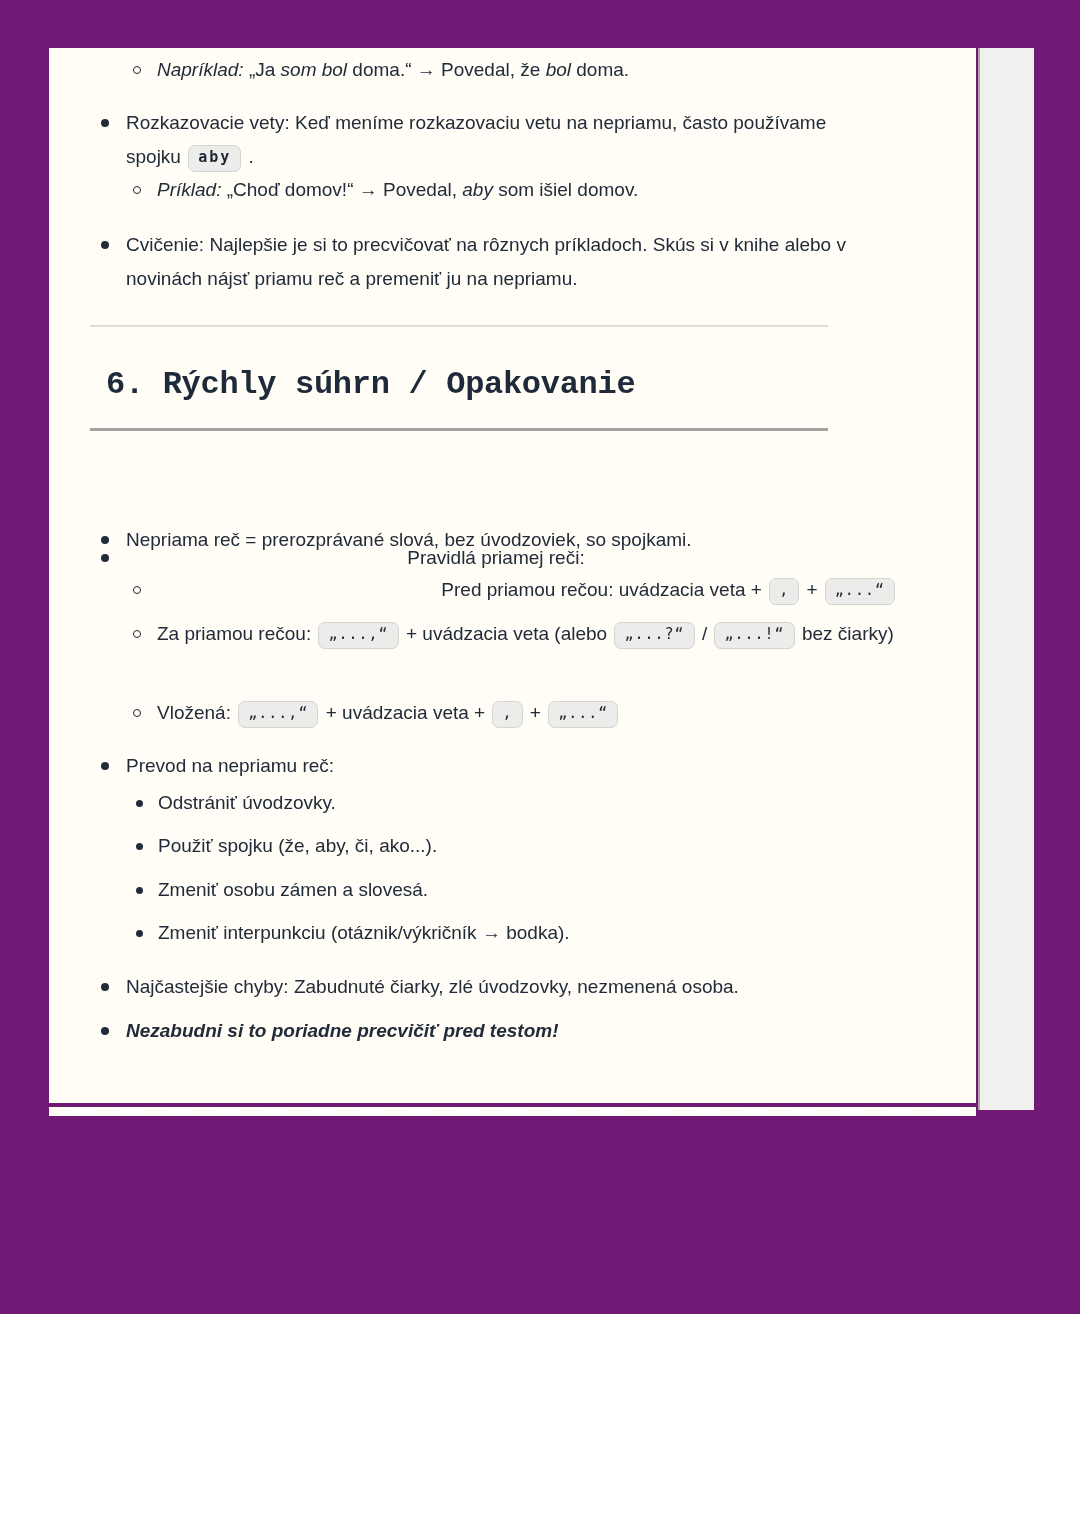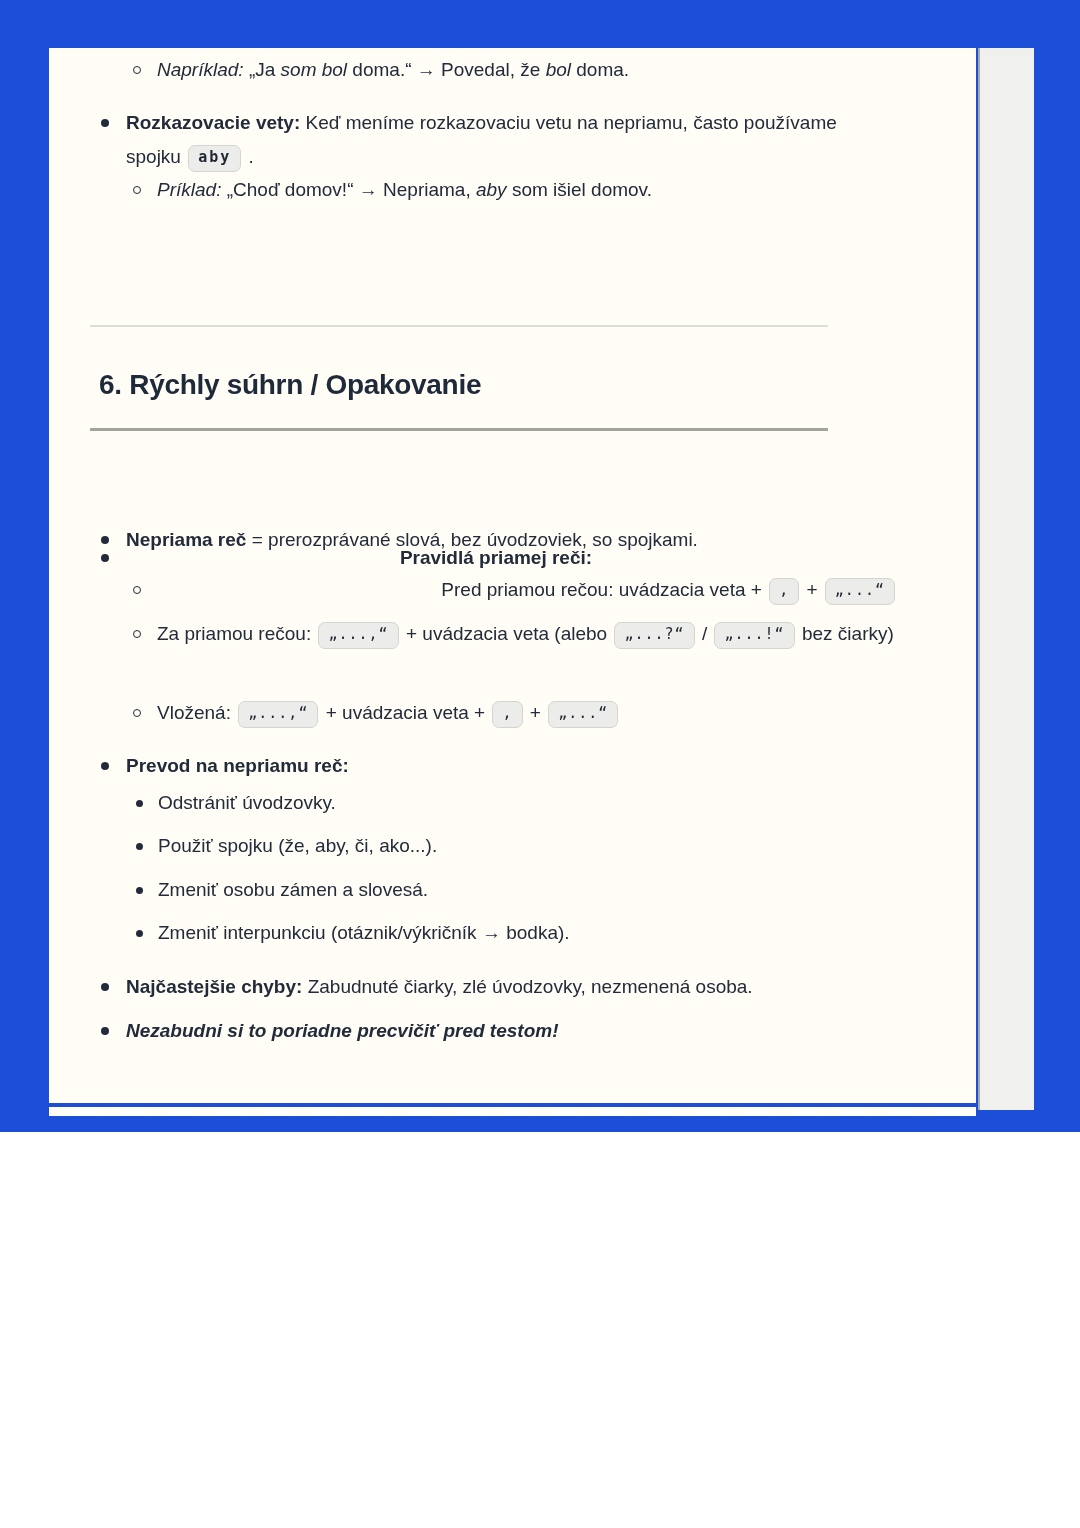--- a/index.html
+++ b/index.html
@@ -1,54 +1,55 @@
 <!DOCTYPE html>
 <html><head>
 <meta charset="utf-8">
 <style>
   html,body{margin:0;padding:0;}
   body{background:#ffffff;font-family:"Liberation Sans",sans-serif;}
-  #page{position:relative;width:1080px;height:1132px;background:#1d4ed8;overflow:hidden;}
+  #page{position:relative;width:1080px;height:1314px;background:#701a75;overflow:hidden;}
 
   #card{position:absolute;left:49px;top:48px;width:927px;height:1055px;background:#fffdf6;}
   #perforation{position:absolute;left:49px;top:1107px;width:927px;height:9px;
     background:repeating-linear-gradient(90deg,#fffdf6 0 22px,#ffffff 22px 48px);}
   #gutter{position:absolute;left:978px;top:48px;width:54px;height:1062px;
     background:#f0f0ee;border-left:2px solid #a9a9a7;}
 
   #doc{position:absolute;left:41px;top:0;width:740px;height:100%;}
   .row{position:absolute;left:0;width:740px;font-size:19px;line-height:34px;color:#222b3a;}
   .row.l1{padding-left:36px;}
   .row.l2{padding-left:67px;}
   .row.l3{padding-left:68px;}
   .bullet{position:absolute;display:block;}
   .b-disc{left:11px;top:13px;width:8px;height:8px;border-radius:50%;background:#222b3a;}
   .b-circle{left:43px;top:13px;width:6px;height:6px;border-radius:50%;border:1.7px solid #222b3a;background:transparent;}
   .b-sub{left:46px;top:14px;width:7px;height:7px;border-radius:50%;background:#222b3a;}
-  strong{font-weight:700;}
+  strong{font-weight:400;}
   em{font-style:italic;}
   code.chip{display:inline-block;background:#ececea;border:1px solid #d4d4d0;border-radius:7px;
     padding:0 9px 2px 9px;margin:0 2px;font-family:"DejaVu Sans Mono",monospace;font-size:15px;
     line-height:23px;letter-spacing:1px;color:#1f2733;vertical-align:1px;}
   code.chip.b{font-weight:700;letter-spacing:2px;}
-  .heading{position:absolute;left:9px;width:740px;font-size:28px;line-height:44px;font-weight:700;
-    color:#1e2a3a;letter-spacing:-0.3px;}
+  .heading{position:absolute;left:16px;width:740px;font-size:32px;line-height:44px;font-weight:700;
+    color:#1e2a3a;letter-spacing:-0.3px;font-family:Liberation Mono, monospace;}
   .hr-thin{position:absolute;left:0;width:738px;height:2px;background:#dcdcd8;}
   .hr-thick{position:absolute;left:0;width:738px;height:3px;background:#a3a3a0;}
   #footer{position:absolute;top:1441px;right:68px;font-size:15px;color:#b2b2b0;letter-spacing:0.3px;}
 </style>
 </head>
 <body>
 
 <div id="page">
   <div id="card">
     <div id="doc">
         <div class="row l2" style="top: 5px;"><span class="bullet b-circle"></span><em>Napríklad: </em><span>„Ja </span><em>som bol</em><span> doma.“ → Povedal, že </span><em>bol</em><span> doma.</span></div>
         <div class="row l1" style="top: 58px;"><span class="bullet b-disc"></span><strong>Rozkazovacie vety: </strong><span>Keď meníme rozkazovaciu vetu na nepriamu, často používame spojku </span><code class="chip b">aby</code><span> .</span></div>
-        <div class="row l2" style="top: 125px;"><span class="bullet b-circle"></span><em>Príklad: </em><span>„Choď domov!“ → Nepriama, </span><em>aby</em><span> som išiel domov.</span></div>
+        <div class="row l2" style="top: 125px;"><span class="bullet b-circle"></span><em>Príklad: </em><span>„Choď domov!“ → Povedal, </span><em>aby</em><span> som išiel domov.</span></div>
+        <div class="row l1" style="top: 180px;"><span class="bullet b-disc"></span><strong>Cvičenie: </strong><span>Najlepšie je si to precvičovať na rôznych príkladoch. Skús si v knihe alebo v novinách nájsť priamu reč a premeniť ju na nepriamu.</span></div>
         <div class="hr-thin" style="top: 277px;"></div>
         <div class="heading" style="top: 315px;">6. Rýchly súhrn / Opakovanie</div>
         <div class="hr-thick" style="top: 380px;"></div>
         <div class="row l1" style="top: 448px; margin-top: 27px;"><span class="bullet b-disc"></span><strong>Nepriama reč</strong><span> = prerozprávané slová, bez úvodzoviek, so spojkami.</span></div>
         <div class="row l1" style="top: 493px; text-align: center;"><span class="bullet b-disc"></span><strong>Pravidlá priamej reči:</strong></div>
         <div class="row l2" style="top: 525px; text-align: right;"><span class="bullet b-circle"></span><span>Pred priamou rečou: uvádzacia veta + </span><code class="chip">,</code><span> + </span><code class="chip">„...“</code></div>
         <div class="row l2" style="top: 569px;"><span class="bullet b-circle"></span><span>Za priamou rečou: </span><code class="chip">„...,“</code><span> + uvádzacia veta (alebo </span><code class="chip">„...?“</code><span> / </span><code class="chip">„...!“</code><span> bez čiarky)</span></div>
         <div class="row l2" style="top: 648px;"><span class="bullet b-circle"></span><span>Vložená: </span><code class="chip">„...,“</code><span> + uvádzacia veta + </span><code class="chip">,</code><span> + </span><code class="chip">„...“</code></div>
         <div class="row l3" style="top: 738px;"><span class="bullet b-sub"></span><span>Odstrániť úvodzovky.</span></div>
         <div class="row l1" style="top: 701px;"><span class="bullet b-disc"></span><strong>Prevod na nepriamu reč:</strong></div>

